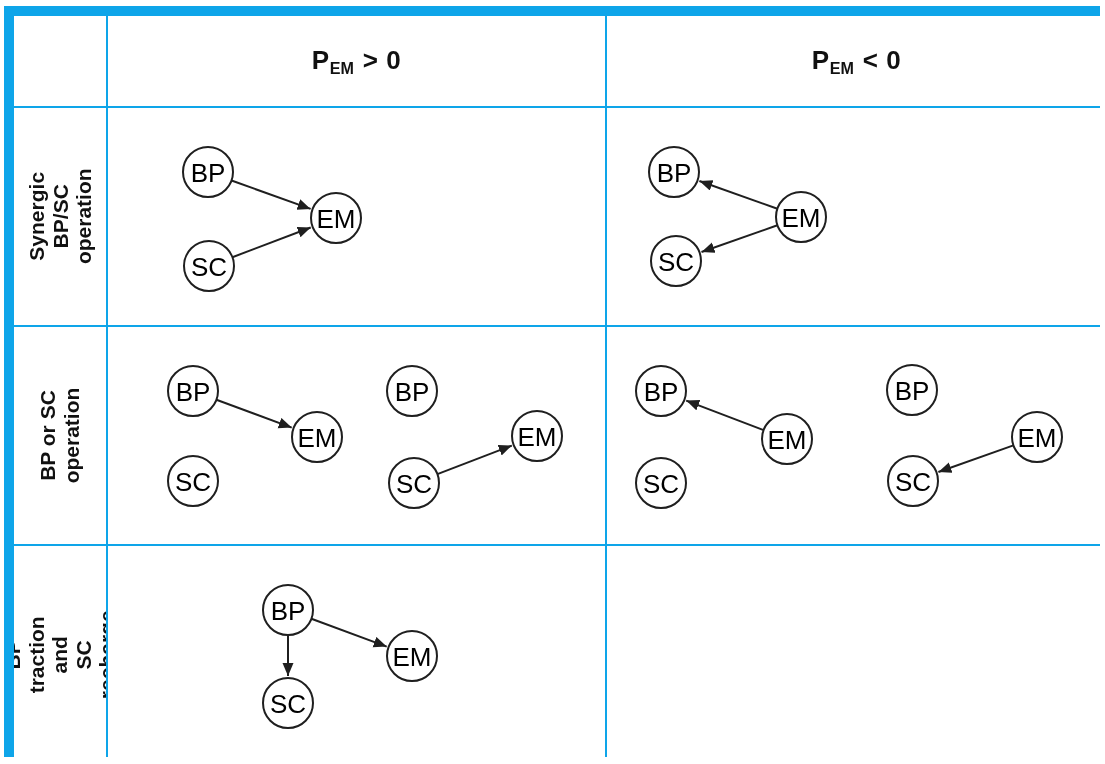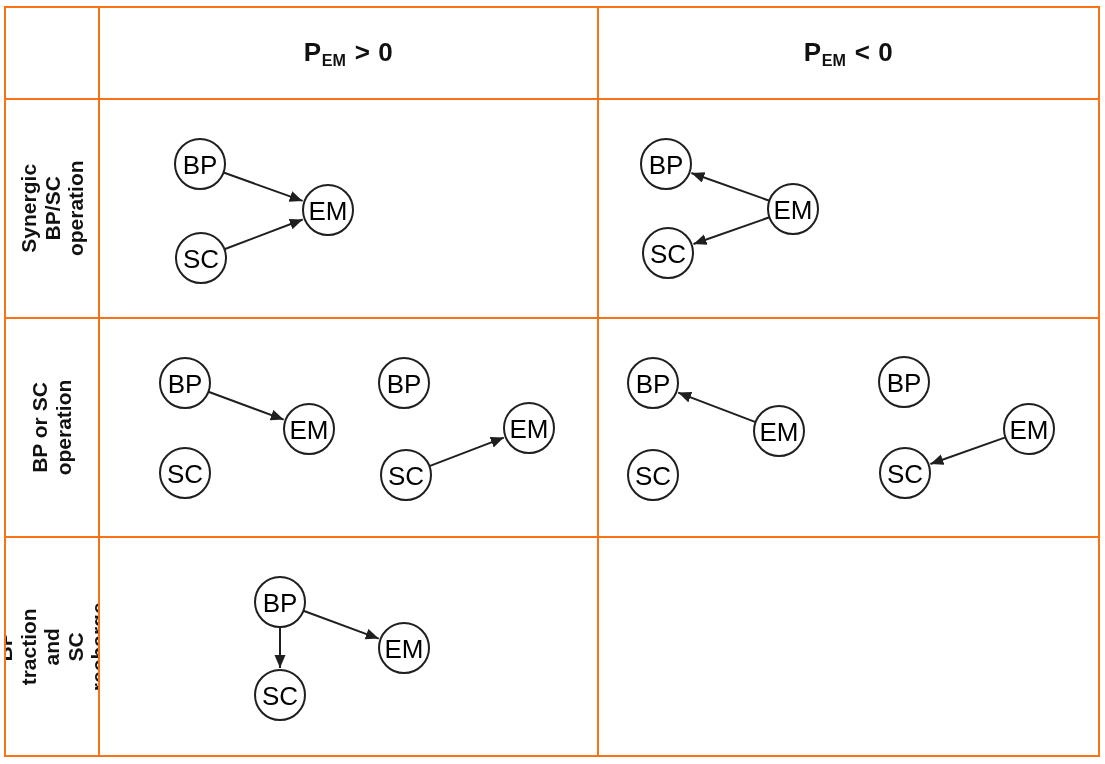--- a/index.html
+++ b/index.html
@@ -19,22 +19,22 @@
     position: absolute;
     left: 4px;
     top: 6px;
     width: 1096px;
     height: 751px;
     box-sizing: border-box;
     display: grid;
     grid-template-columns: 92px 497px 499px;
     grid-template-rows: 90px 217px 217px 217px;
     gap: 2px;
-    padding: 2px;
-    background: #f97316; 
+    padding: 10px;
+    background: #0ea5e9; 
   }
   .cell {
     background: #ffffff;
     display: flex;
     align-items: center;
     justify-content: center;
     overflow: hidden;
   }
   .head-cell {
     font-weight: bold;

